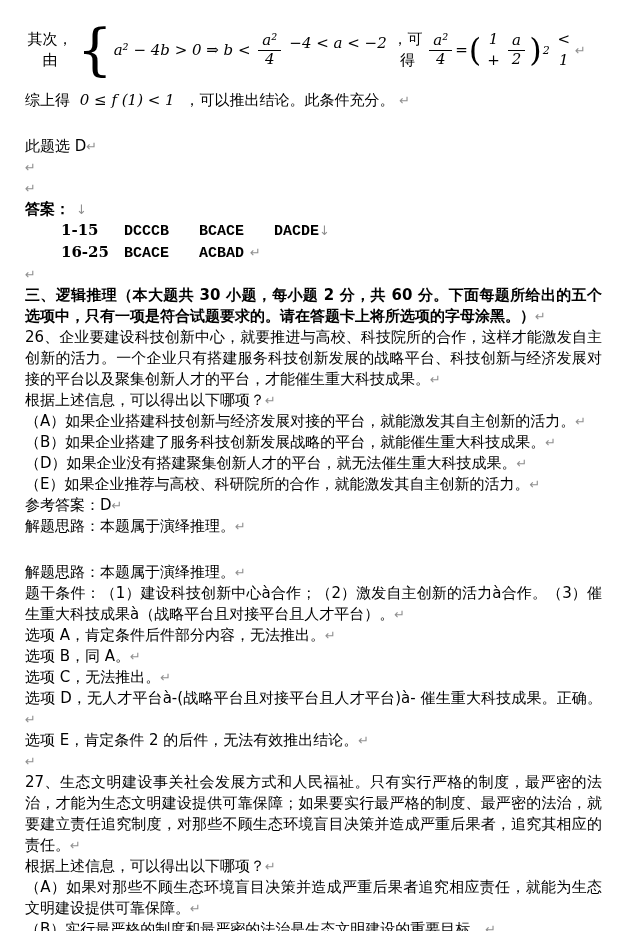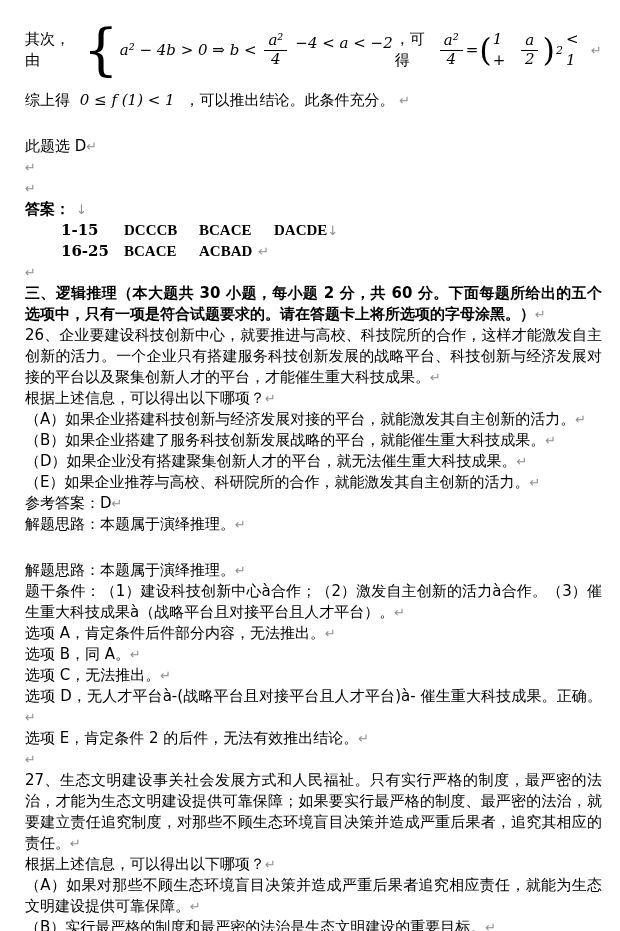--- a/index.html
+++ b/index.html
@@ -12,29 +12,29 @@
     overflow:hidden;
   }
   .para{margin:0;text-align:justify;}
   .bold{font-weight:bold;}
   .mark{color:#8f8f8f;font-size:13px;font-family:"DejaVu Sans",sans-serif;font-style:normal;font-weight:normal;}
   .mark.sp{margin-left:6px;}
   .math{font-family:"DejaVu Serif",serif;font-style:italic;}
   .frac{display:inline-flex;flex-direction:column;align-items:center;vertical-align:middle;line-height:1.05;margin:0 3px;font-family:"DejaVu Serif",serif;font-style:italic;}
   .frac .num{padding:0 4px 1px 4px;border-bottom:1px solid #000;}
   .frac .den{padding:1px 4px 0 4px;}
-  .formula{display:flex;align-items:center;margin:2px 0 12px 0;flex-wrap:nowrap;}
+  .formula{display:flex;align-items:center;margin:2px 16px 12px 0;flex-wrap:nowrap;text-align:center;}
   .brace{font-family:"DejaVu Serif",serif;font-weight:200;font-size:56px;line-height:56px;margin:0 1px 0 2px;}
   .cases{display:inline-flex;gap:5px;margin-right:2px;}
   .cases .row{white-space:nowrap;}
   .bigp{font-family:"DejaVu Serif",serif;font-weight:200;font-size:32px;line-height:0;display:inline-block;vertical-align:middle;margin:0 1px;}
   .sup{vertical-align:super;font-size:11px;font-style:italic;font-family:"DejaVu Serif",serif;}
   .ansrow{margin:0;}
   .ans-range{display:inline-block;width:63px;font-weight:bold;font-family:"DejaVu Serif",serif;margin-left:36px;}
-  .ans-group{display:inline-block;width:75px;font-weight:bold;font-family:Liberation Serif, serif;}
+  .ans-group{display:inline-block;width:75px;font-weight:bold;font-family:Liberation Mono, monospace;}
   .gap13{margin-top:25px;}
 </style>
 </head>
 <body>
 
 <div class="page">
 
   <div class="formula">
     <span>其次，由</span>
     <span class="brace">{</span>

